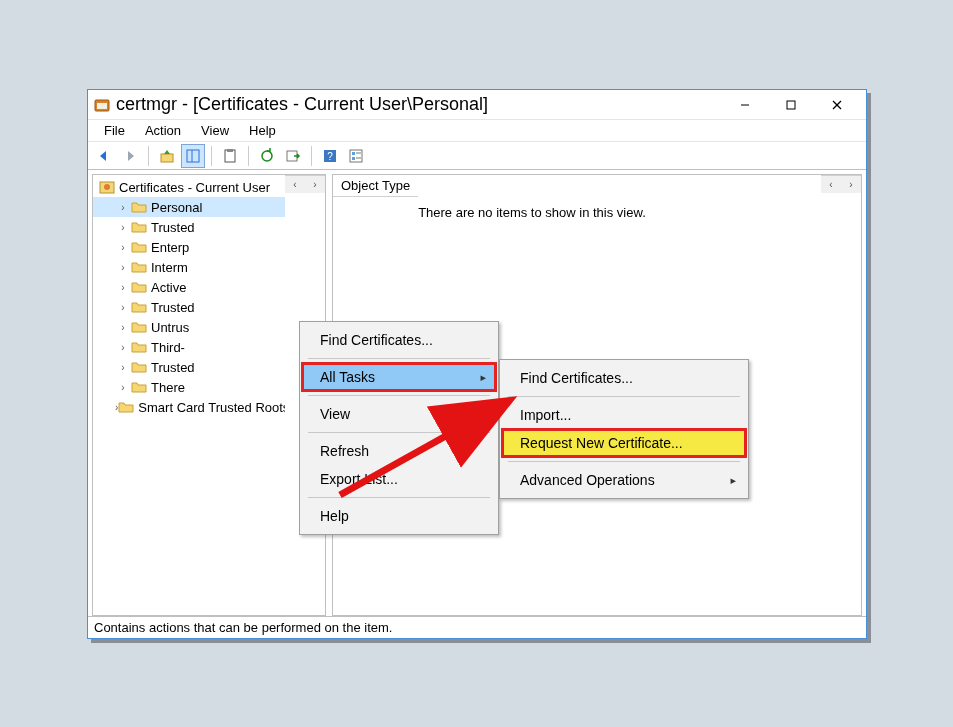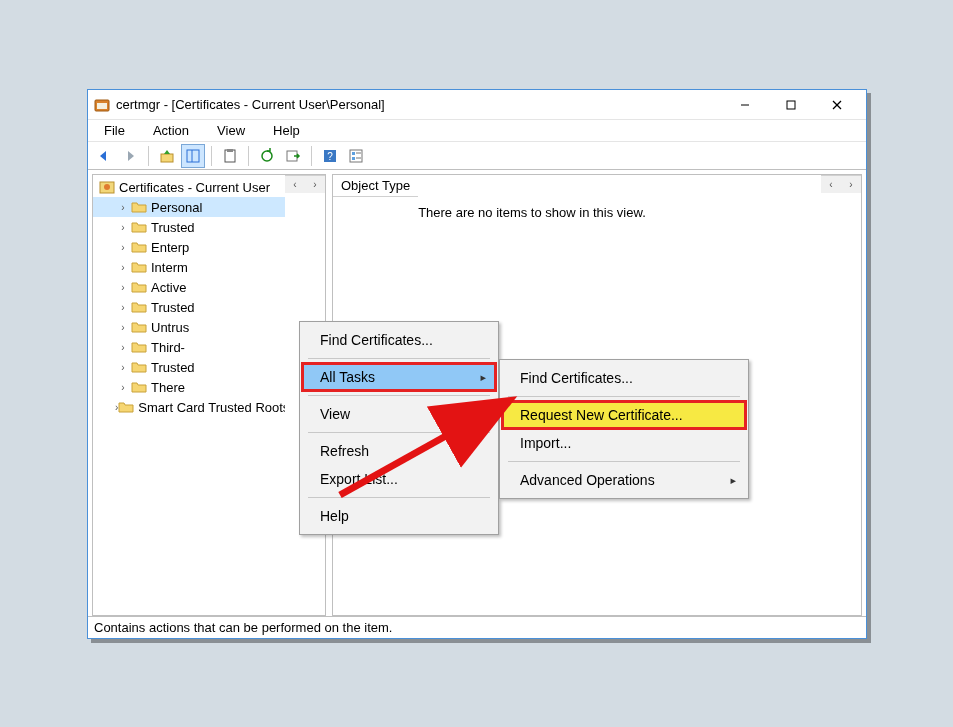--- a/index.html
+++ b/index.html
@@ -30,32 +30,32 @@
     display: flex;
     align-items: center;
     padding: 0 6px;
     border-bottom: 1px solid #e5e5e5;
   }
   .titlebar .app-icon {
     width: 16px; height: 16px;
     margin-right: 6px;
     display:inline-flex;align-items:center;justify-content:center;
   }
-  .titlebar .title { flex: 1; font-size: 13px; color: #000; }
+  .titlebar .title { flex: 1; font-size: 18px; color: #000; }
   .titlebar .win-btn {
     width: 46px; height: 28px;
     display: flex; align-items: center; justify-content: center;
     font-size: 12px; color: #000;
   }
   .menubar {
     height: 22px;
     display: flex;
     align-items: center;
     padding: 0 8px;
-    gap: 12px;
+    gap: 4px;
     font-size: 13px;
     border-bottom: 1px solid #e5e5e5;
   }
   .menubar .menu-item { padding: 2px 8px; }
   .toolbar {
     height: 28px;
     display: flex; align-items: center;
     padding: 2px 4px;
     gap: 2px;
     border-bottom: 1px solid #bfbfbf;
@@ -460,25 +460,25 @@
   <div class="cm-item">
     <span>Help</span>
   </div>
 </div>
 
 <div class="context-menu" style="left:499px; top:359px; width:250px;">
   <div class="cm-item">
     <span>Find Certificates...</span>
   </div>
   <div class="cm-sep"></div>
+  <div class="cm-item">
+    <span>Import...</span>
+  </div>
   <div class="cm-item highlight-yellow boxed-red">
     <span>Request New Certificate...</span>
-  </div>
-  <div class="cm-item">
-    <span>Import...</span>
   </div>
   <div class="cm-sep"></div>
   <div class="cm-item">
     <span>Advanced Operations</span>
     <span class="sub-arrow">▸</span>
   </div>
 </div>
 
 <svg class="arrow-annotation" style="left:330px; top:385px;" width="220" height="120">
   <defs>

